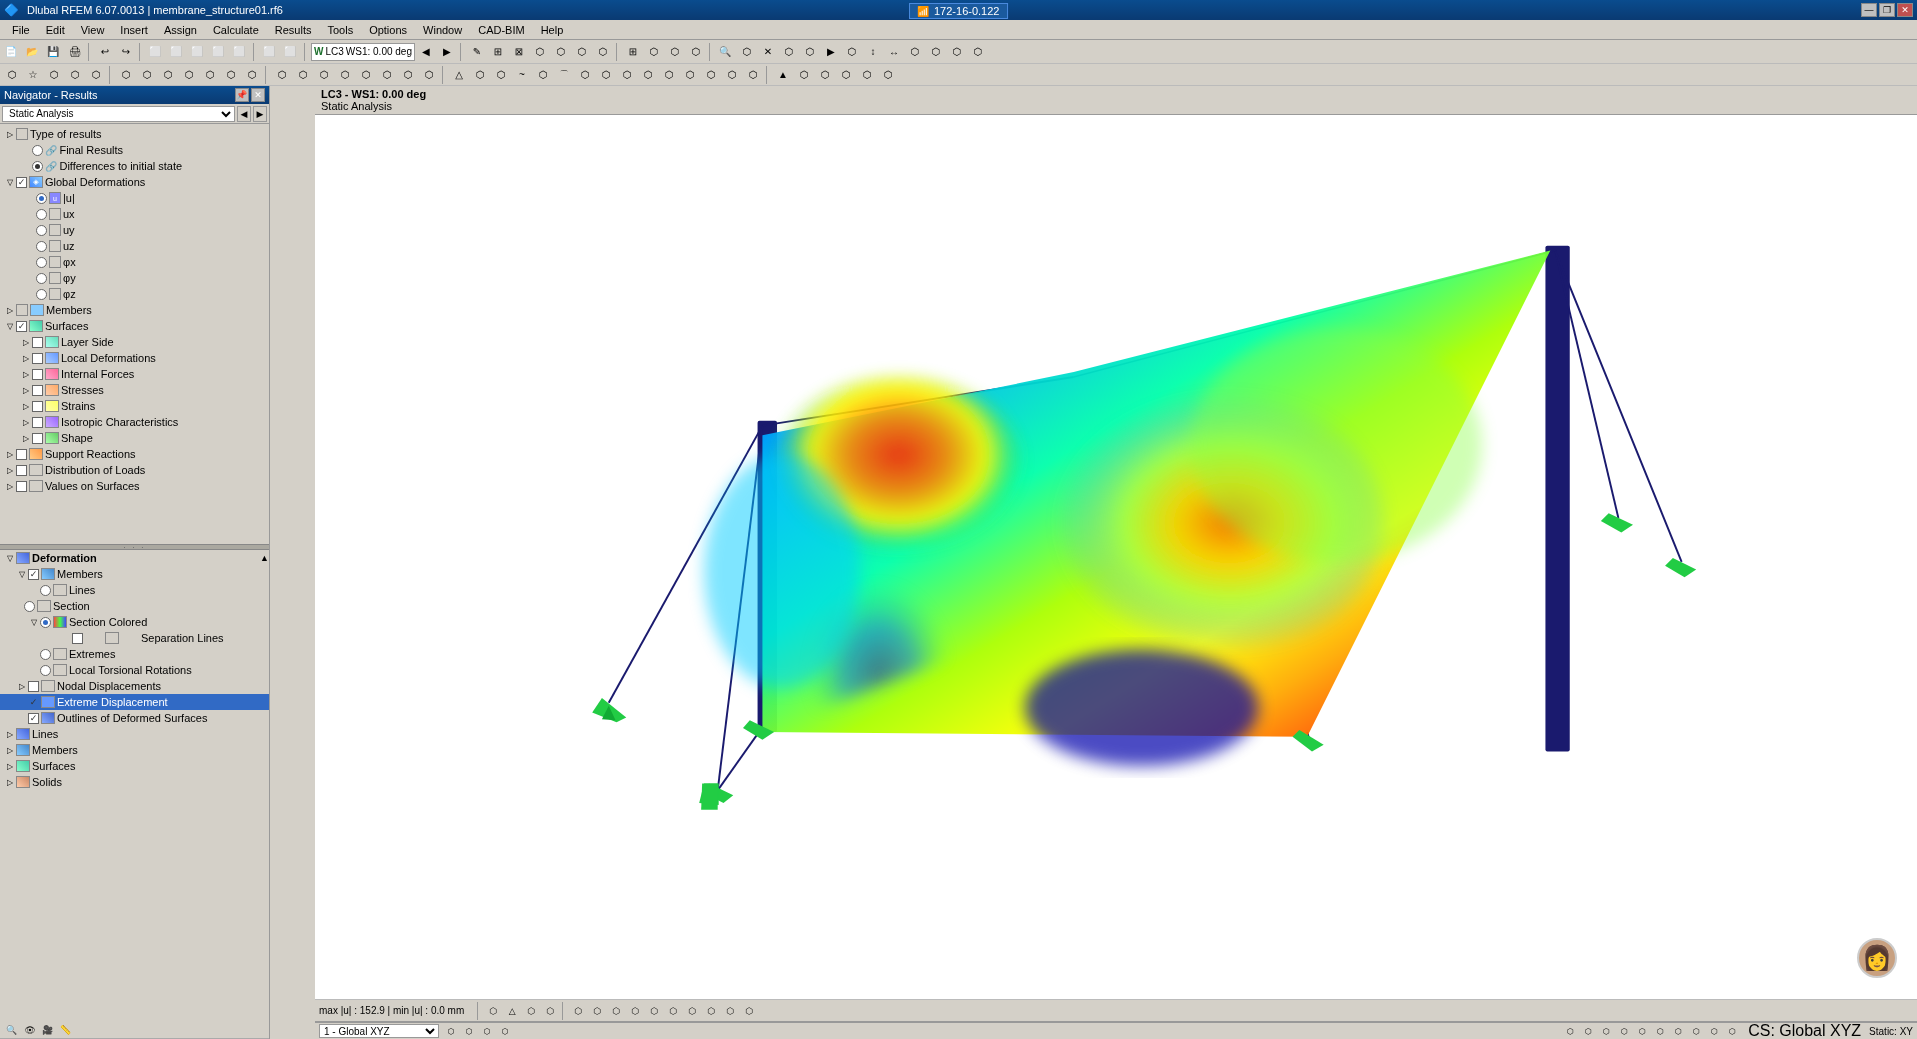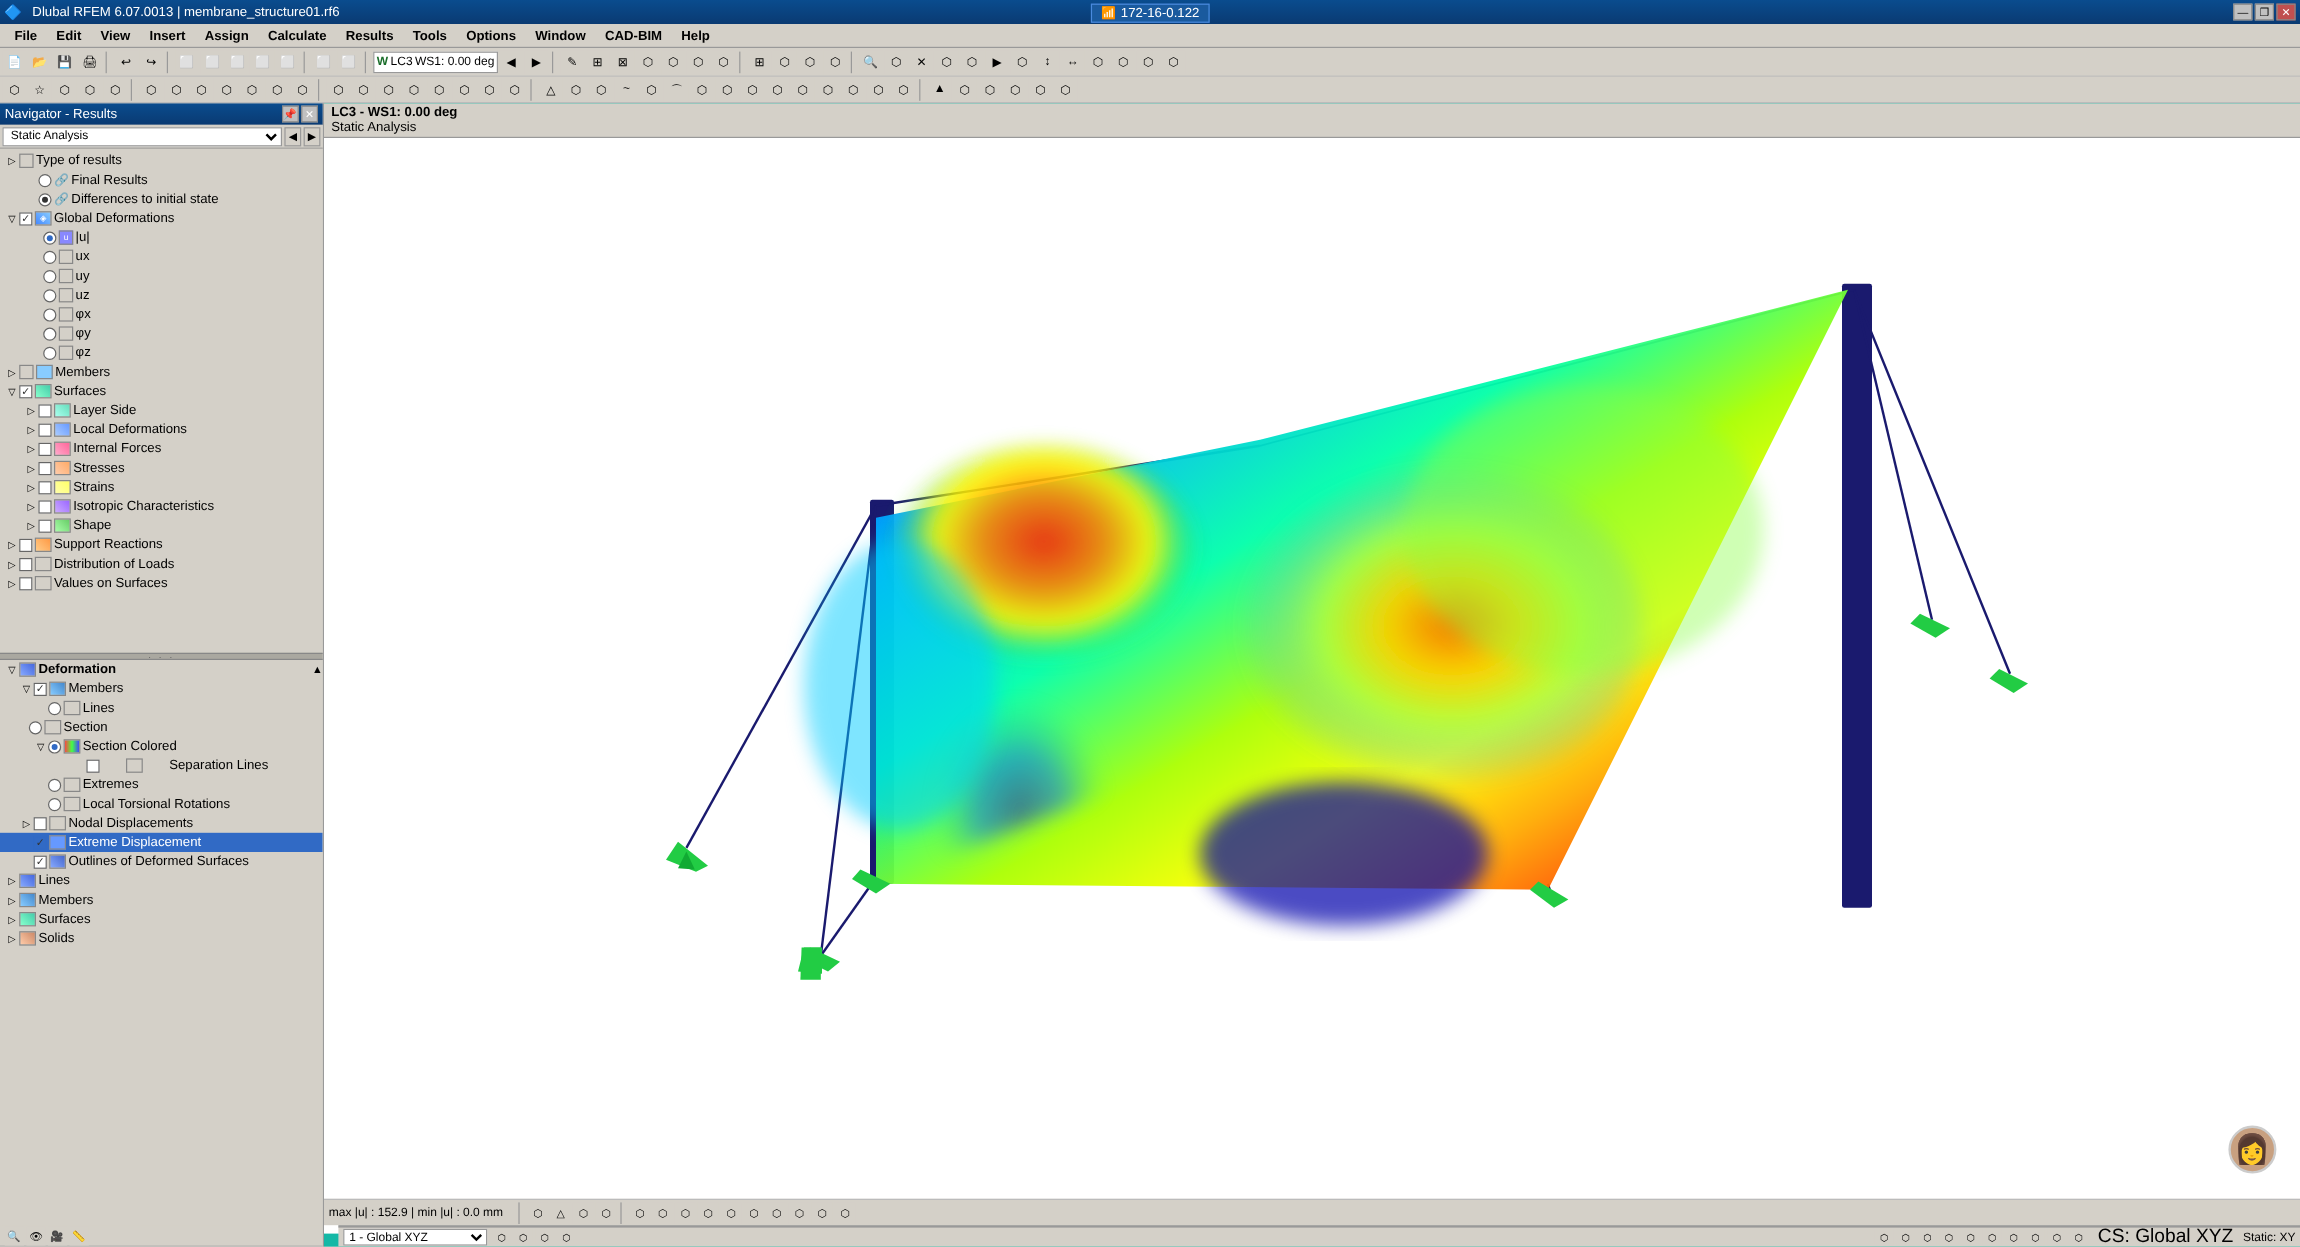--- a/index.html
+++ b/index.html
@@ -27,21 +27,20 @@
     }
     
     
     .menu-bar {
       height: 20px;
       background: #d4d0c8;
       display: flex;
       align-items: center;
       padding: 0 4px;
       border-bottom: 1px solid #999;
-      font-weight: bold;
     }
     .menu-item {
       padding: 2px 8px;
       font-size: 11px;
       cursor: pointer;
     }
     .toolbar-row {
       height: 22px;
       display: flex;
       align-items: center;
@@ -172,23 +171,24 @@
       margin-right: 2px; flex-shrink: 0;
       background: white;
       font-size: 9px;
     }
     .checkbox-sq.checked { background: white; }
     .checkbox-sq.checked::after { content: '✓'; font-size: 9px; color: #333; }
     
     
     .view-area {
       flex: 1;
-      background: #14b8a6;
+      background: #0369a1;
       position: relative;
       overflow: hidden;
+      margin-left: 45px;
     }
     
     .view-header {
       background: #d4d0c8;
       padding: 2px 6px;
       font-size: 11px;
       border-bottom: 1px solid #999;
     }
     
     .view-canvas {
@@ -226,21 +226,21 @@
     .main-status {
       height: 18px;
       background: #d4d0c8;
       border-top: 2px solid #999;
       display: flex;
       align-items: center;
       padding: 0 4px;
       font-size: 10px;
       position: absolute;
       bottom: 0;
-      left: 12px;
+      left: 0;
       right: 0;
       z-index: 10;
     }
   </style>
 </head>
 <body>
 
 <div class="title-bar">
   <div class="title-bar-left">
     <span style="font-size:12px; margin-right:4px;">🔷</span>

